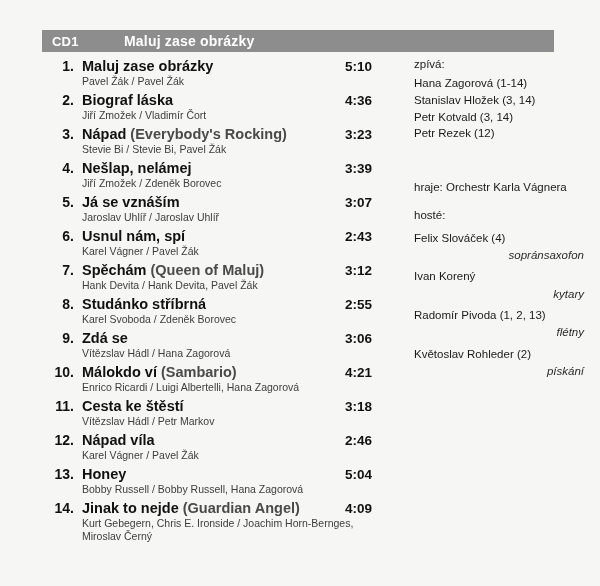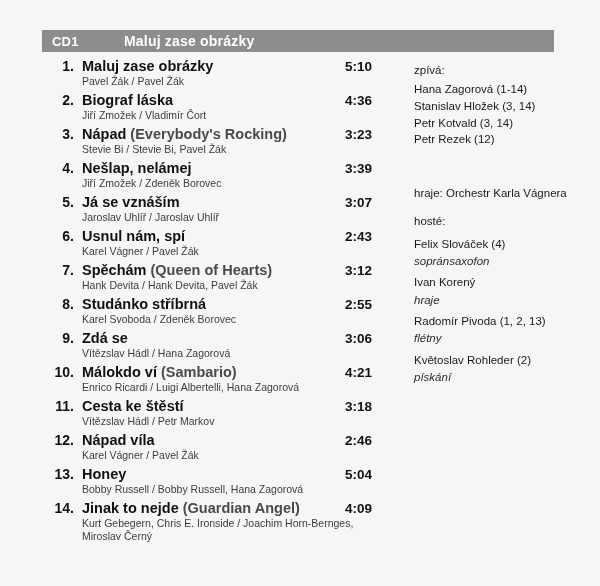--- a/index.html
+++ b/index.html
@@ -102,21 +102,21 @@
     color: #3d3d3d;
     margin-left: 40px;
     margin-top: 0px;
     line-height: 1.2;
   }
 
   
   .credits {
     position: absolute;
     left: 414px;
-    top: 62px;
+    top: 56px;
     width: 170px;
     font-size: 11.5px;
     color: #1a1a1a;
     line-height: 1.42;
   }
   .credits .lead {
     margin-bottom: 3px;
   }
   .credits .names {
     margin-bottom: 14px;
@@ -131,20 +131,21 @@
   .credits .guests-label {
     margin-bottom: 6px;
   }
   .credits .guest {
     margin-bottom: 1px;
   }
   .credits .instr {
     font-style: italic;
     margin-bottom: 5px;
     color: #2b2b2b;
+    text-align: right;
   }
 </style>
 </head>
 <body>
 
 <div class="page">
   <div class="sheet"></div>
 
   <div class="header-bar">
     <div class="cd-label">CD1</div>
@@ -196,21 +197,21 @@
         <div class="row1">
           <span class="num">6.</span>
           <span class="title"><span>Usnul nám, spí</span></span>
           <span class="time">2:43</span>
         </div>
         <div class="authors">Karel Vágner / Pavel Žák</div>
       </div>
       <div class="track">
         <div class="row1">
           <span class="num">7.</span>
-          <span class="title"><span>Spěchám</span><span class="sub"> (Queen of Hearts)</span></span>
+          <span class="title"><span>Spěchám</span><span class="sub"> (Queen of Maluj)</span></span>
           <span class="time">3:12</span>
         </div>
         <div class="authors">Hank Devita / Hank Devita, Pavel Žák</div>
       </div>
       <div class="track">
         <div class="row1">
           <span class="num">8.</span>
           <span class="title"><span>Studánko stříbrná</span></span>
           <span class="time">2:55</span>
         </div>
@@ -273,20 +274,20 @@
         <div>Stanislav Hložek (3, 14)</div>
         <div>Petr Kotvald (3, 14)</div>
         <div>Petr Rezek (12)</div>
       </div>
     <div class="band">hraje: Orchestr Karla Vágnera</div>
     <div class="guests-label">hosté:</div>
     <div class="guests">
         <div class="guest">Felix Slováček (4)</div>
         <div class="instr">sopránsaxofon</div>
         <div class="guest">Ivan Korený</div>
-        <div class="instr">hraje</div>
+        <div class="instr">kytary</div>
         <div class="guest">Radomír Pivoda (1, 2, 13)</div>
         <div class="instr">flétny</div>
         <div class="guest">Květoslav Rohleder (2)</div>
         <div class="instr">pískání</div>
       </div>
   </div>
 </div>
 
 </body></html>

